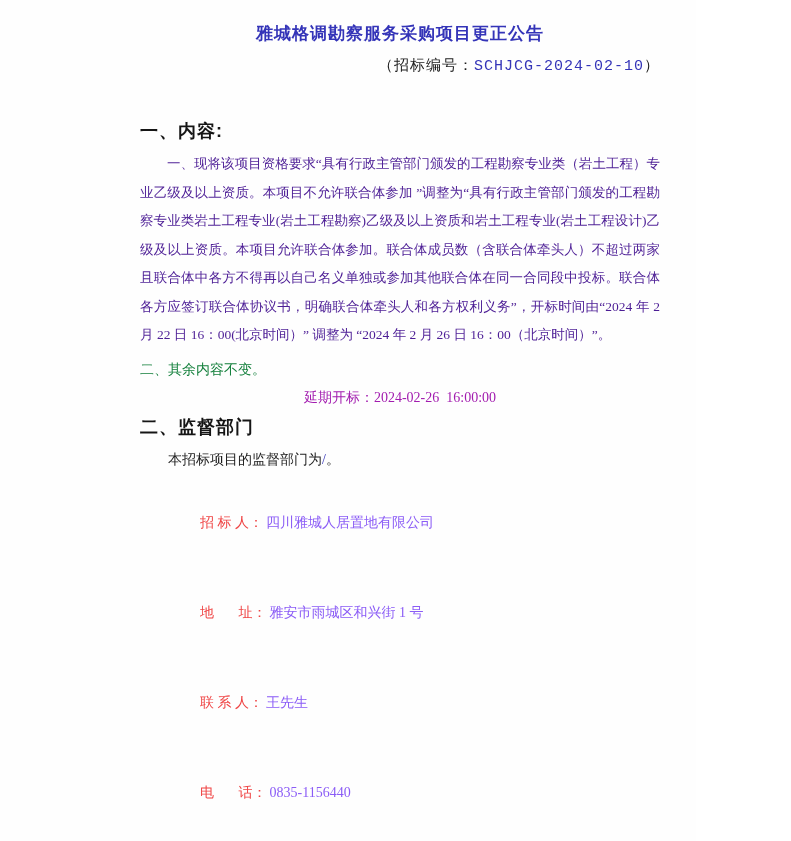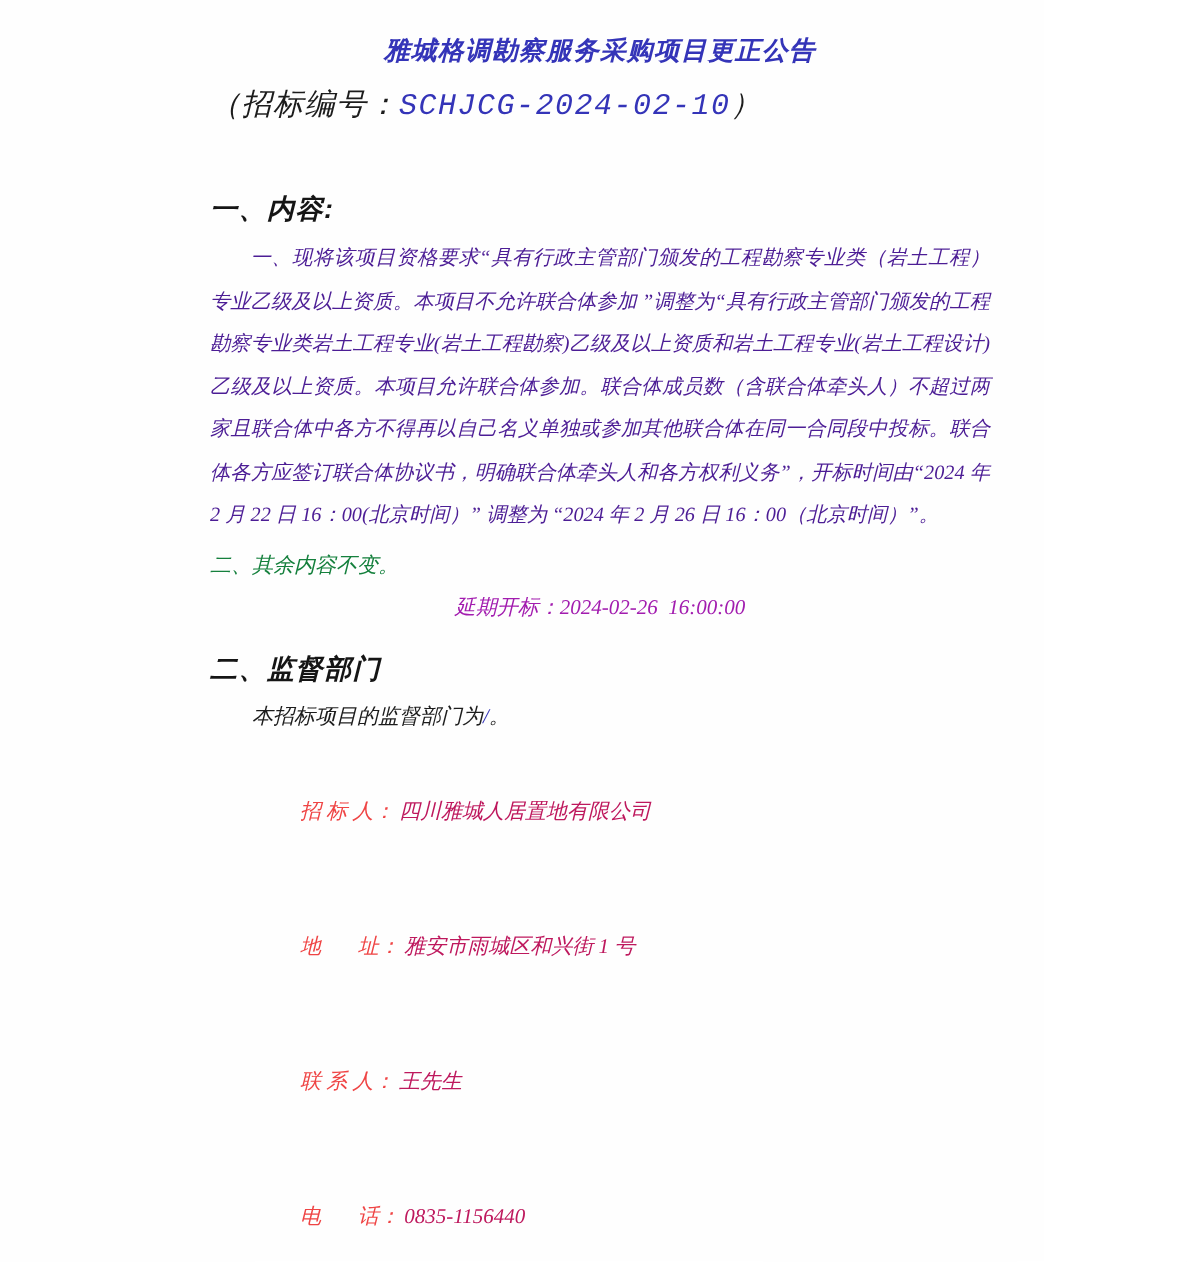--- a/index.html
+++ b/index.html
@@ -5,41 +5,40 @@
   * { margin: 0; padding: 0; box-sizing: border-box; }
   html, body { background: #ffffff; }
   .page {
     position: relative;
     width: 696px;
     height: 841px;
     background: #fefefe;
     overflow: hidden;
     font-family: "Liberation Serif", serif;
     color: #1c1c1c;
-    font-style: italic;
   }
   .doc {
     position: absolute;
     left: 140px;
     top: 0;
     width: 520px;
   }
   .title {
     margin-top: 22px;
     text-align: center;
     font-family: "Liberation Sans", sans-serif;
     font-weight: bold;
     font-size: 17px;
     color: #3434b8;
     letter-spacing: 1px;
   }
   .subtitle {
     margin-top: 11px;
-    text-align: left;
-    font-size: 20px;
+    text-align: right;
+    font-size: 15px;
     letter-spacing: 1px;
   }
   .subtitle .black { color: #1c1c1c; }
   .subtitle .blue  { color: #3434b8; font-family: "Liberation Mono", monospace; }
   .h-section {
     font-family: "Liberation Sans", sans-serif;
     font-weight: bold;
     font-size: 18px;
     color: #151515;
     letter-spacing: 1px;
@@ -60,38 +59,38 @@
     line-height: 28px;
     color: #15803d;
   }
   .delay-line {
     font-size: 14px;
     line-height: 28px;
     color: #a21caf;
     white-space: pre-wrap;
     text-align: center;
   }
-  .h2 { margin-top: 14px; }
+  .h2 { margin-top: 3px; }
   .supervision-body {
     margin-top: 9px;
     font-size: 14px;
     text-indent: 2em;
     line-height: 24px;
   }
   .supervision-body .slash { color: #3434b8; }
   .h3 { margin-top: 11px; }
   .contact-block { margin-top: 6px; }
   .contact-row {
     padding-left: 32px;
     font-size: 14px;
     line-height: 30px;
     white-space: pre-wrap;
   }
   .contact-row .label { color: #ef4444; }
-  .contact-row .value { color: #be185d; margin-left: 3px; }
+  .contact-row .value { color: #8b5cf6; margin-left: 3px; }
   .seal {
     position: absolute;
     left: 706px;
     top: 312px;
     width: 200px;
     height: 206px;
     pointer-events: none;
   }
 </style>
 </head>

